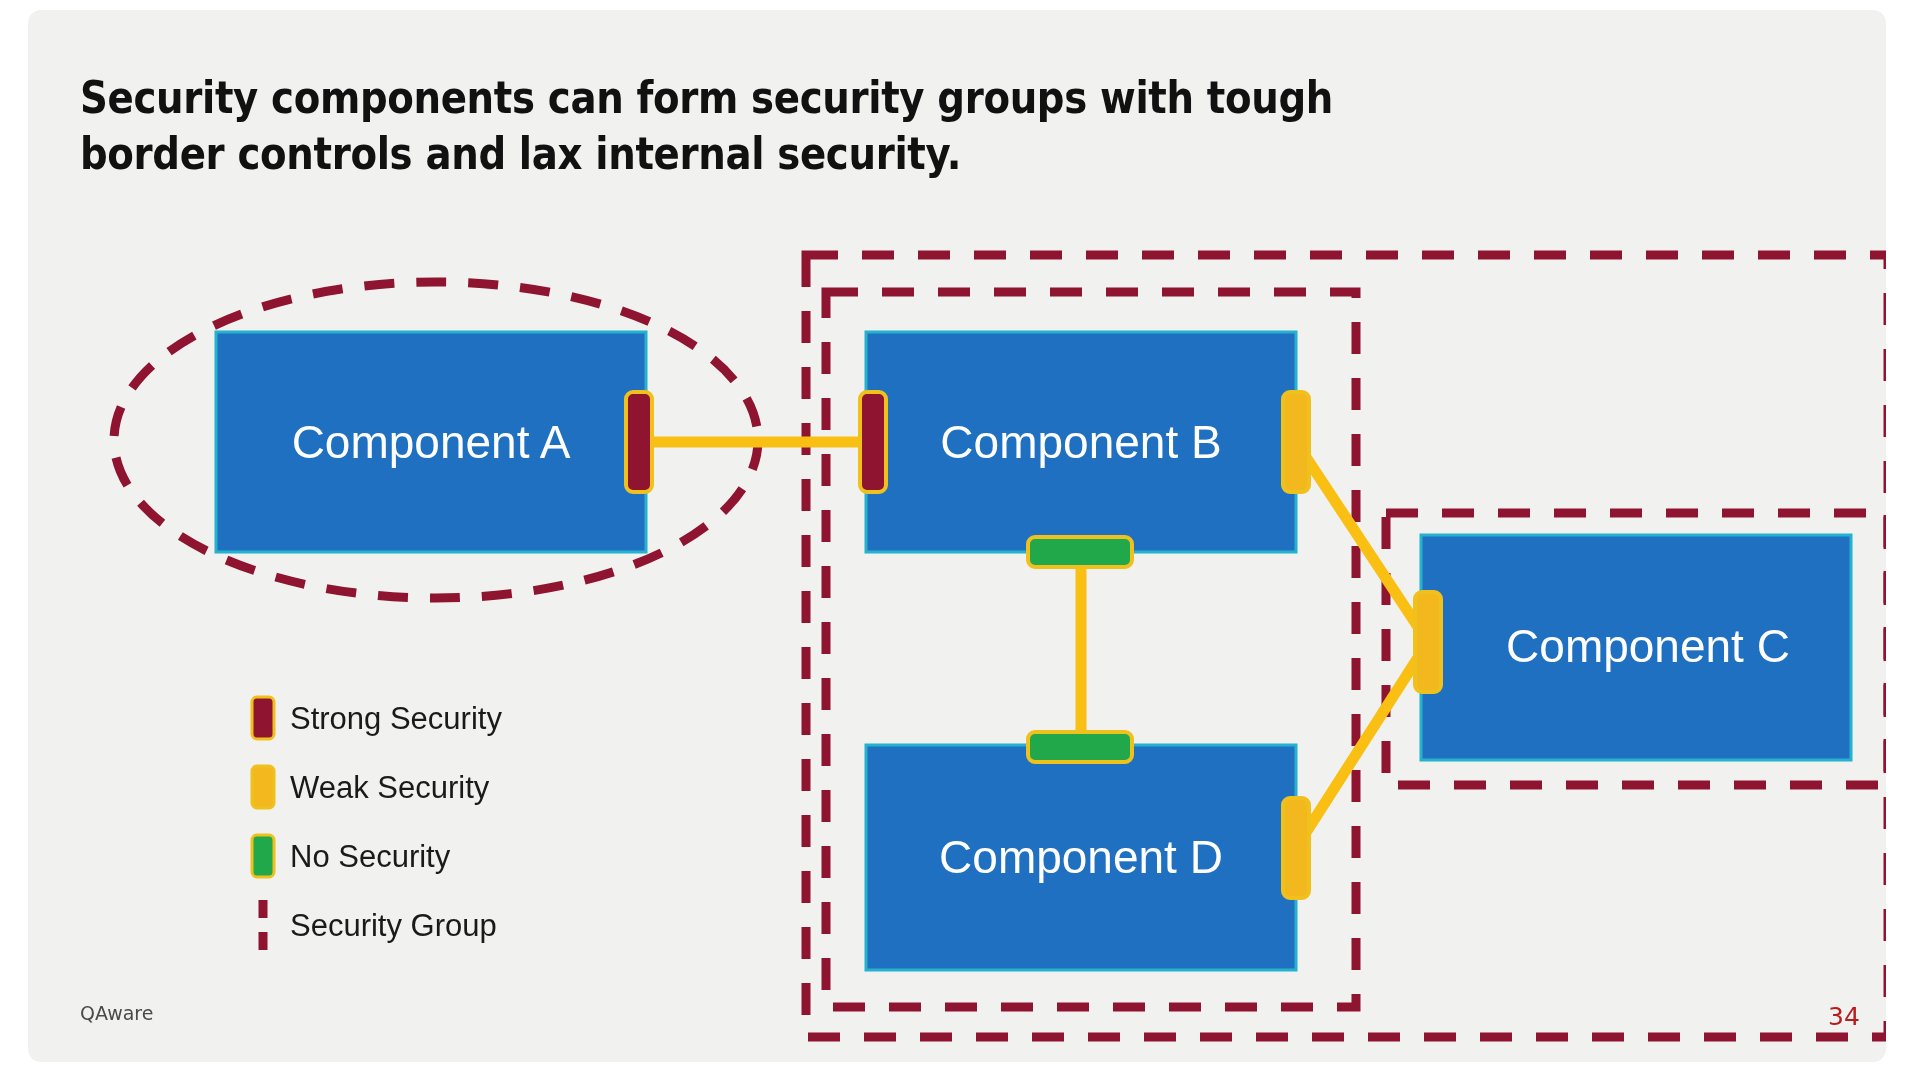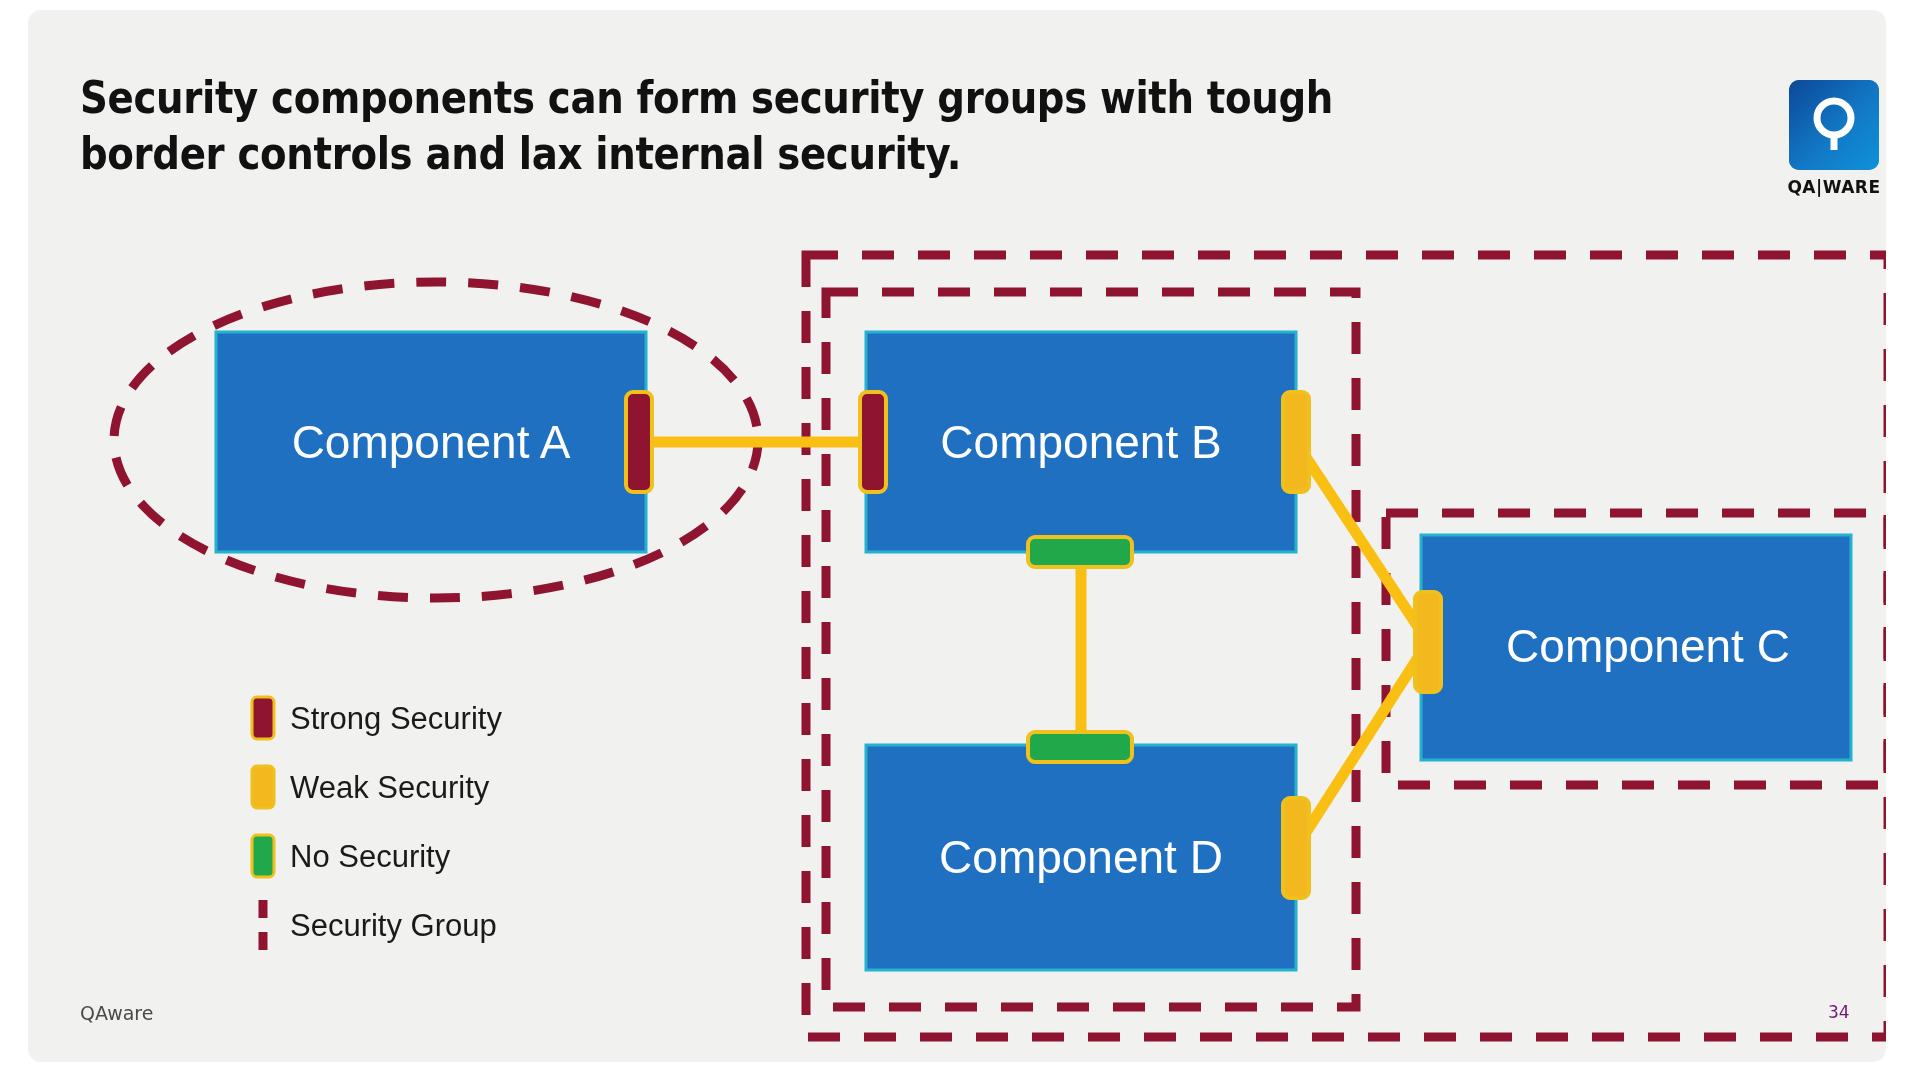--- a/index.html
+++ b/index.html
@@ -67,22 +67,22 @@
     top: 992px;
     font-family: "DejaVu Sans", sans-serif;
     font-size: 19px;
     color: #4a4a4a;
   }
   #page-number {
     position: absolute;
     left: 1800px;
     top: 992px;
     font-family: "DejaVu Sans", sans-serif;
-    font-size: 17px;
-    color: #701a75;
+    font-size: 25px;
+    color: #b91c1c;
   }
   #diagram {
     position: absolute;
     left: 0;
     top: 0;
   }
   .comp-label {
     font-family: "Liberation Sans", sans-serif;
     font-size: 46px;
     fill: #ffffff;
@@ -93,35 +93,20 @@
     fill: #1a1a1a;
   }
 </style>
 </head>
 <body>
 
 <div id="slide">
 
   <div id="title">Security components can form security groups with tough<br>border controls and lax internal security.</div>
 
-  <div id="logo-wrap">
-    <svg id="logo-mark" viewBox="0 0 90 90">
-      <defs>
-        <linearGradient id="lg" x1="0" y1="0" x2="1" y2="1">
-          <stop offset="0%" stop-color="#0c4896"></stop>
-          <stop offset="55%" stop-color="#1278c6"></stop>
-          <stop offset="100%" stop-color="#0e92d8"></stop>
-        </linearGradient>
-      </defs>
-      <rect x="0" y="0" width="90" height="90" rx="9" fill="url(#lg)"></rect>
-      <circle cx="45" cy="38" r="17" fill="none" stroke="#ffffff" stroke-width="7"></circle>
-      <rect x="41.5" y="53" width="7" height="17" fill="#ffffff"></rect>
-    </svg>
-    <div id="logo-text">QA|WARE</div>
-  </div>
 
   <div id="footer-brand">QAware</div>
   <div id="page-number">34</div>
 
   <svg id="diagram" width="1858" height="1052" viewBox="0 0 1858 1052">
 
     <g>
       <ellipse cx="408" cy="430" rx="322" ry="158" fill="none" stroke="#8f1430" stroke-width="9" stroke-dasharray="30 22" stroke-linecap="butt"></ellipse>
       <rect x="778" y="245" width="1082" height="782" fill="none" stroke="#8f1430" stroke-width="9" stroke-dasharray="32 24"></rect>
       <rect x="798" y="282" width="530" height="715" fill="none" stroke="#8f1430" stroke-width="9" stroke-dasharray="32 24"></rect>

